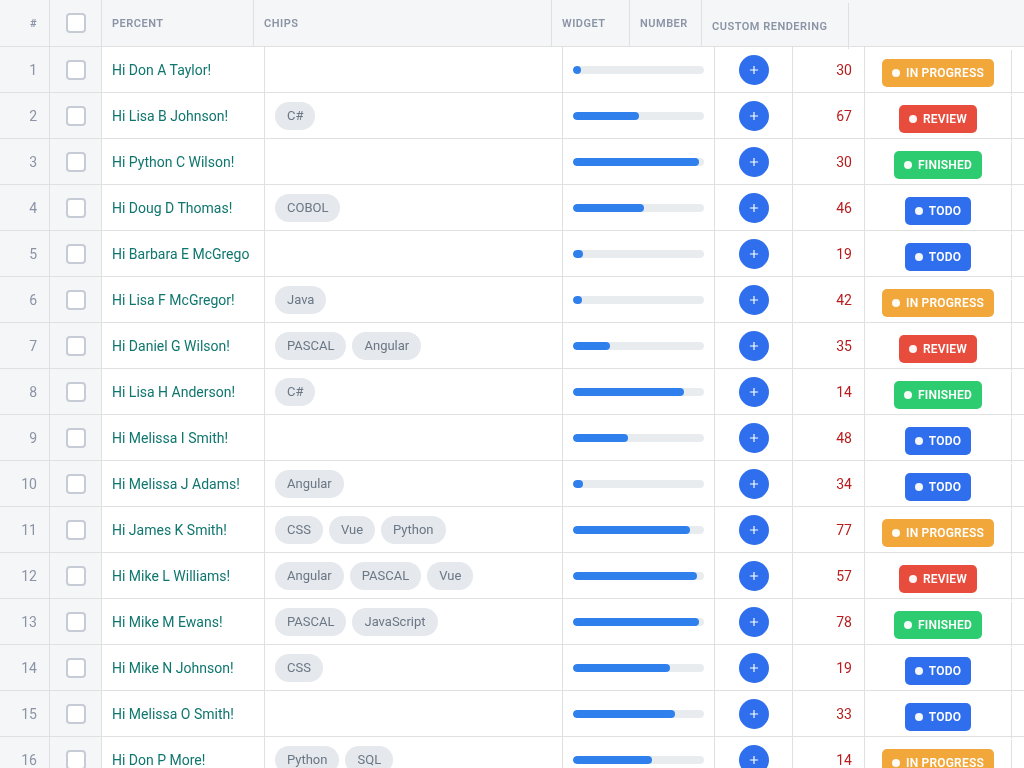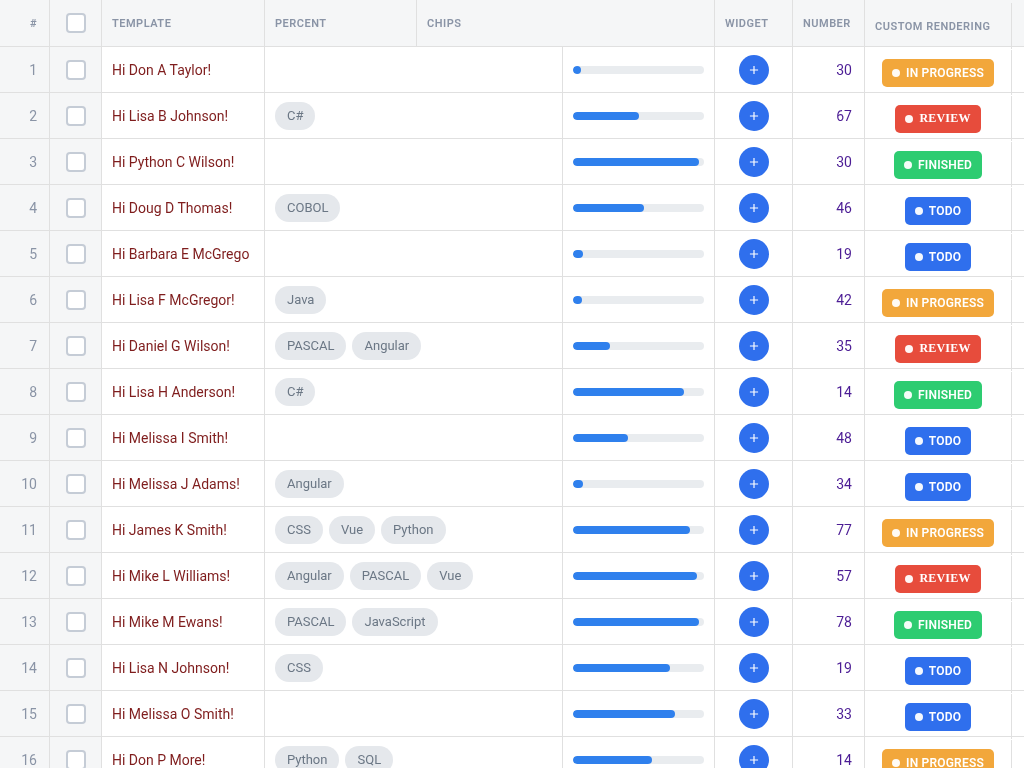--- a/index.html
+++ b/index.html
@@ -38,25 +38,25 @@
     border-right: 1px solid #e0e0e0;
     display: flex;
     align-items: center;
     height: 100%;
     overflow: hidden;
     white-space: nowrap;
   }
   .head-row .col { color: #8a94a6; }
   .c-idx   { width: 50px;  justify-content: flex-end; background: #f5f6f7; color:#8a94a6; padding-right: 12px; }
   .c-check { width: 52px;  justify-content: center; background: #f5f6f7; }
-  .c-tmpl  { width: 163px; color:#7f1d1d; }
+  .c-tmpl  { width: 163px; color:#0f766e; }
   .c-chips { width: 298px; }
   .c-pct   { width: 152px; }
   .c-wdg   { width: 78px;  justify-content: center; }
-  .c-num   { width: 72px;  justify-content: flex-end; color:#4c1d95; padding-right: 12px;}
+  .c-num   { width: 72px;  justify-content: flex-end; color:#b91c1c; padding-right: 12px;}
   .c-status{ width: 147px; justify-content: center; margin-top: 6px; }
   .c-tail  { flex: 1 1 auto; border-right: none; }
   .head-row .c-idx, .head-row .c-check { background: #f5f6f7; }
   .head-row .c-num { justify-content: flex-start; }
   .head-row .c-wdg { justify-content: flex-start; }
   .head-row .c-status { justify-content: flex-start; }
 
   .checkbox {
     width: 20px; height: 20px;
     border: 2px solid #c5ccd6;
@@ -110,34 +110,33 @@
   }
   .badge::before {
     content: "";
     width: 8px; height: 8px;
     border-radius: 50%;
     background: #fff;
     margin-right: 6px;
     opacity: 0.95;
   }
   .badge.in-progress { background: #f2a73b; }
-  .badge.review      { background: #e74c3c; font-family: Liberation Serif, serif; }
+  .badge.review      { background: #e74c3c; }
   .badge.finished    { background: #2ecc71; }
   .badge.todo        { background: #2f6fed; }
 </style>
 </head>
 <body>
 
 <div class="grid">
   <div class="head-row">
     <div class="col c-idx">#</div>
     <div class="col c-check">
       <div class="checkbox"></div>
     </div>
-    <div class="col c-tmpl">TEMPLATE</div>
     <div class="col c-pct">PERCENT</div>
     <div class="col c-chips">CHIPS</div>
     <div class="col c-wdg">WIDGET</div>
     <div class="col c-num">NUMBER</div>
     <div class="col c-status">CUSTOM RENDERING</div>
     <div class="col c-tail"></div>
   </div>
   <div id="rows">
       <div class="row">
         <div class="col c-idx">1</div>
@@ -486,21 +485,21 @@
         <div class="col c-status">
           <span class="badge finished">FINISHED</span>
         </div>
         <div class="col c-tail"></div>
       </div>
       <div class="row">
         <div class="col c-idx">14</div>
         <div class="col c-check">
           <div class="checkbox"></div>
         </div>
-        <div class="col c-tmpl">Hi Lisa N Johnson!</div>
+        <div class="col c-tmpl">Hi Mike N Johnson!</div>
         <div class="col c-chips">
           <span class="chip">CSS</span>
         </div>
         <div class="col c-pct">
           <div class="progress">
             <div class="progress-bar" style="width: 74%;"></div>
           </div>
         </div>
         <div class="col c-wdg">
           <div class="plus-btn">

